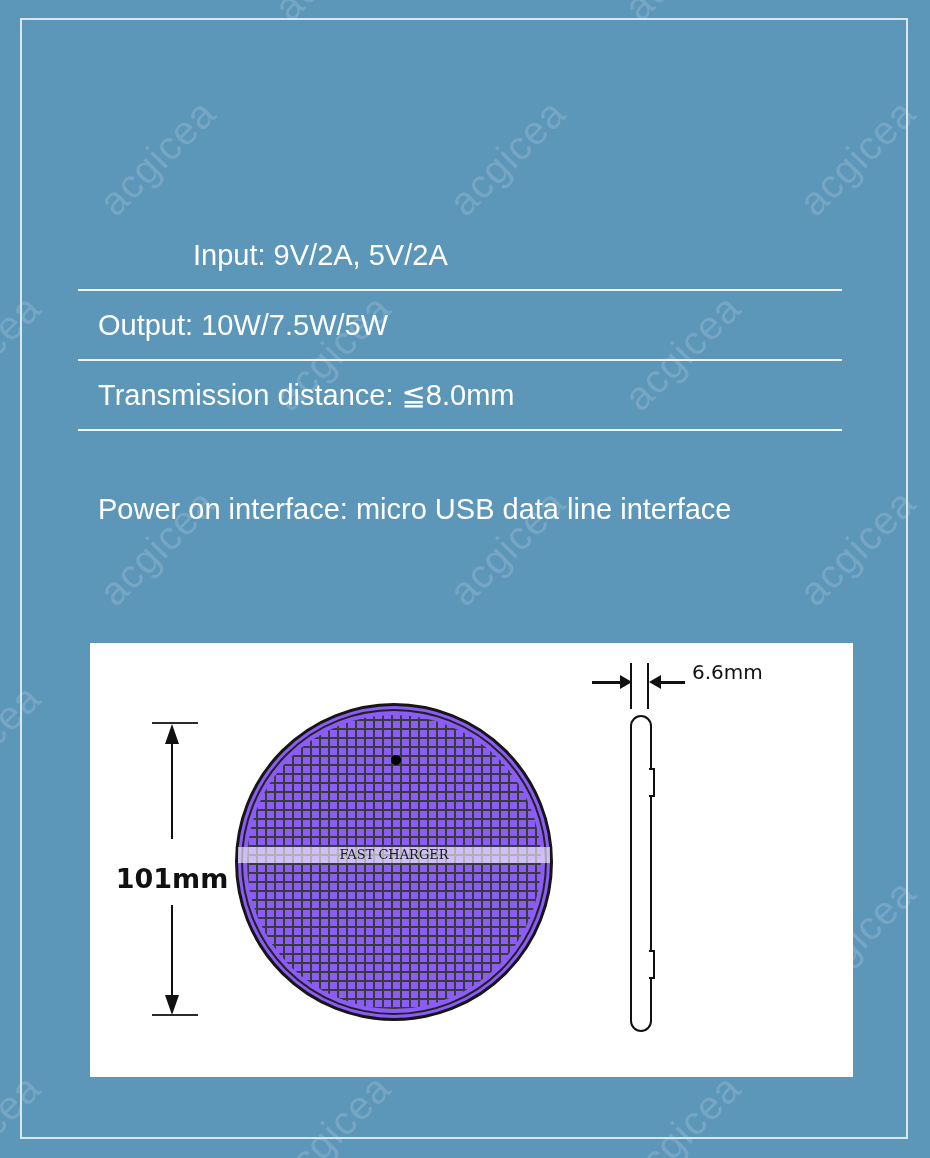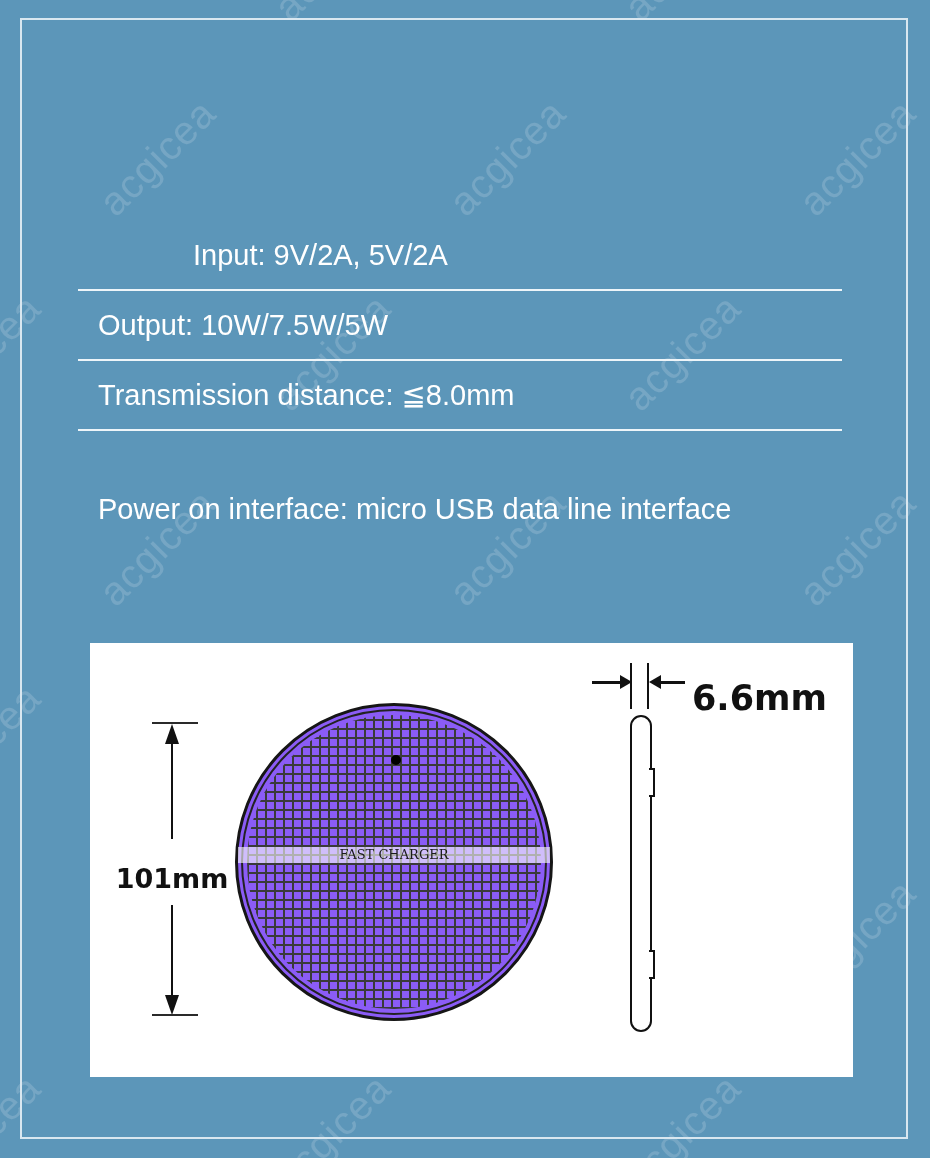--- a/index.html
+++ b/index.html
@@ -106,22 +106,22 @@
   }
   .arrow-left{
     left:559px; top:32px; width:0; height:0;
     border-top:7px solid transparent; border-bottom:7px solid transparent;
     border-right:12px solid #111;
   }
   .tick-v{width:2px; background:#111; top:20px; height:46px;}
   .tick-v.t1{left:540px;}
   .tick-v.t2{left:557px;}
   .thickness-label{
-    left:602px; top:35px; font-family:"DejaVu Sans", sans-serif;
-    font-size:35px; font-weight:700; color:#111; white-space:nowrap;
+    left:602px; top:17px; font-family:"DejaVu Sans", sans-serif;
+    font-size:20px; font-weight:400; color:#111; white-space:nowrap;
   }
 </style>
 </head>
 <body>
 
 <div class="stage">
 
   <div class="wm-layer" id="wm-layer">
       <span class="wm" style="left: -90px; top: -60px;">acgicea</span>
       <span class="wm" style="left: 260px; top: -60px;">acgicea</span>

